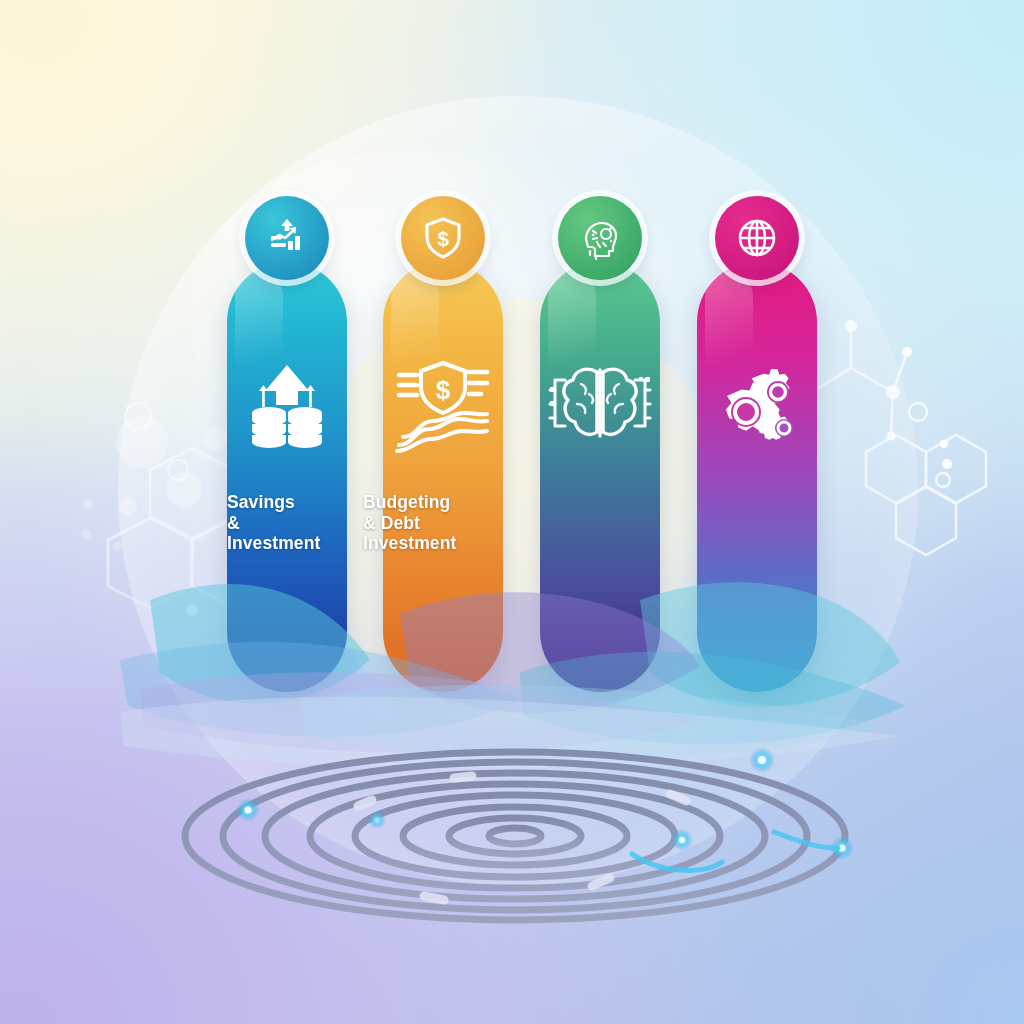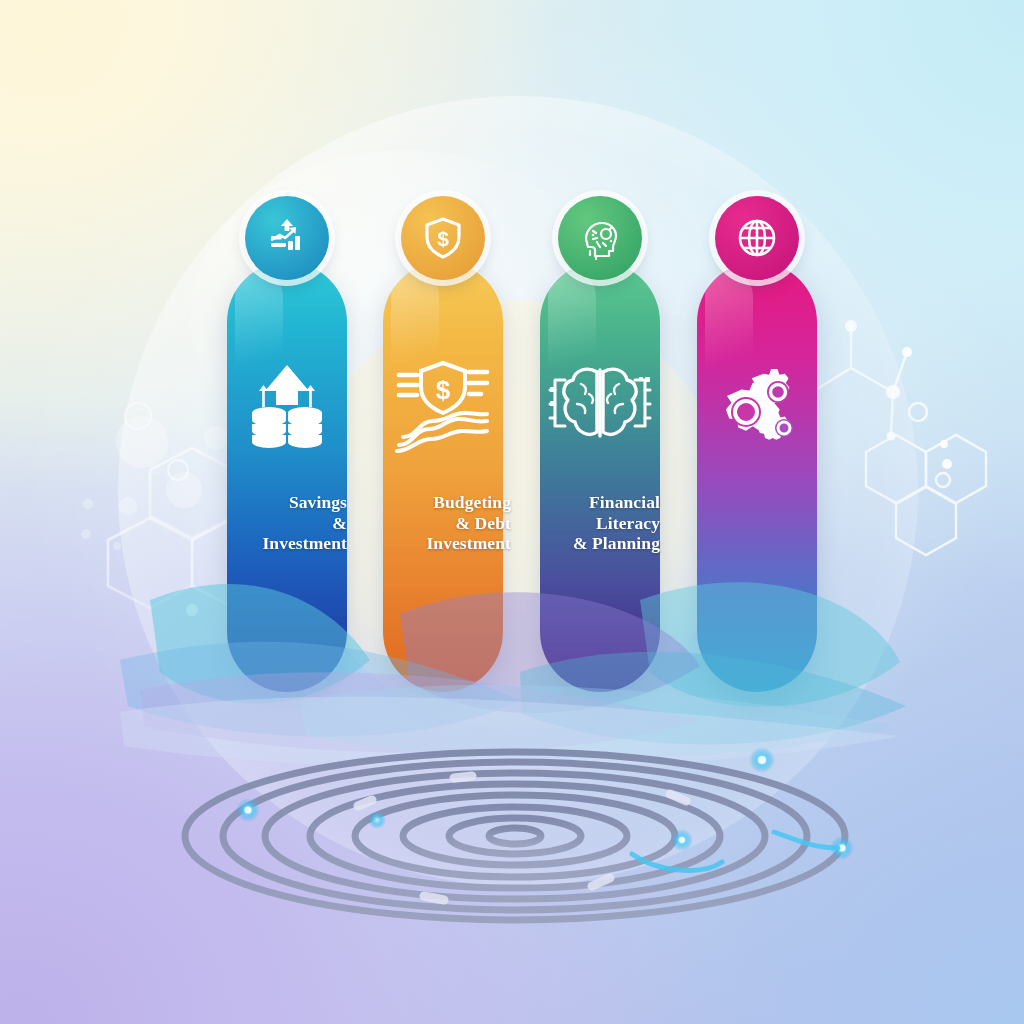--- a/index.html
+++ b/index.html
@@ -52,23 +52,23 @@
   .c1{left:245px;background:radial-gradient(circle at 34% 28%,#39c6d8,#1a84bd);}
   .c2{left:401px;background:radial-gradient(circle at 34% 28%,#f5c253,#e59a33);}
   .c3{left:558px;background:radial-gradient(circle at 34% 28%,#63c87f,#2f9f63);}
   .c4{left:715px;background:radial-gradient(circle at 34% 28%,#e82b8e,#c3137a);}
   .cap svg{display:block;}
 
   .body-icon{position:absolute;width:120px;display:flex;align-items:center;justify-content:center;
     top:352px;height:110px;}
   .body-icon svg{display:block;}
 
-  .plabel{position:absolute;width:120px;top:492px;text-align:right;color:#fff;
+  .plabel{position:absolute;width:120px;top:492px;text-align:left;color:#fff;
     font-size:17.5px;line-height:20.5px;font-weight:700;letter-spacing:.1px;
-    text-shadow:0 1px 3px rgba(0,0,0,.30);font-family:Liberation Serif, serif;}
+    text-shadow:0 1px 3px rgba(0,0,0,.30);}
 
   
   .waves{position:absolute;left:0;top:0;width:1024px;height:1024px;}
 
   
   .maze{position:absolute;left:162px;top:736px;width:706px;height:190px;}
 </style>
 </head>
 <body>
 
@@ -208,21 +208,21 @@
           </g>
           <g stroke-width="4">
             <path d="M6 86 C20 86 22 70 36 70 C50 70 52 60 66 60 C78 60 82 64 94 62"></path>
             <path d="M10 78 C24 78 26 62 40 62 C54 62 58 54 72 54 C82 54 86 56 94 55"></path>
             <path d="M4 92 C18 92 24 80 38 80 C52 80 56 72 70 72 C80 72 86 74 94 72"></path>
           </g>
         </g>
         <text x="50" y="40" font-family="'Liberation Sans',sans-serif" font-size="26" font-weight="700" fill="#fff" text-anchor="middle">$</text>
       </svg>
     </div>
-    <div class="plabel" style="left:391px">
+    <div class="plabel" style="left:363px">
       <div>Budgeting</div>
       <div>&amp; Debt</div>
       <div>Investment</div>
     </div>
 
     <div class="pillar p3">
       <div class="gloss"></div>
     </div>
     <div class="cap c3">
       <svg width="46" height="46" viewBox="0 0 46 46">
@@ -265,25 +265,20 @@
               <path d="M98 58 h5"></path>
           </g>
         </g>
         <g fill="#fff">
           <rect x="3" y="27" width="5" height="5" rx="1"></rect>
           <rect x="3" y="41" width="5" height="5" rx="1"></rect>
           <rect x="98" y="17" width="5" height="5" rx="1"></rect>
           <rect x="92" y="17" width="4" height="4" rx="1"></rect>
         </g>
       </svg>
-    </div>
-    <div class="plabel" style="left:540px">
-      <div>Financial</div>
-      <div>Literacy</div>
-      <div>&amp; Planning</div>
     </div>
 
     <div class="pillar p4">
       <div class="gloss"></div>
     </div>
     <div class="cap c4">
       <svg width="48" height="48" viewBox="0 0 48 48">
         <g fill="none" stroke="#fff" stroke-width="2.6">
           <circle cx="24" cy="24" r="17"></circle>
           <ellipse cx="24" cy="24" rx="8" ry="17"></ellipse>

